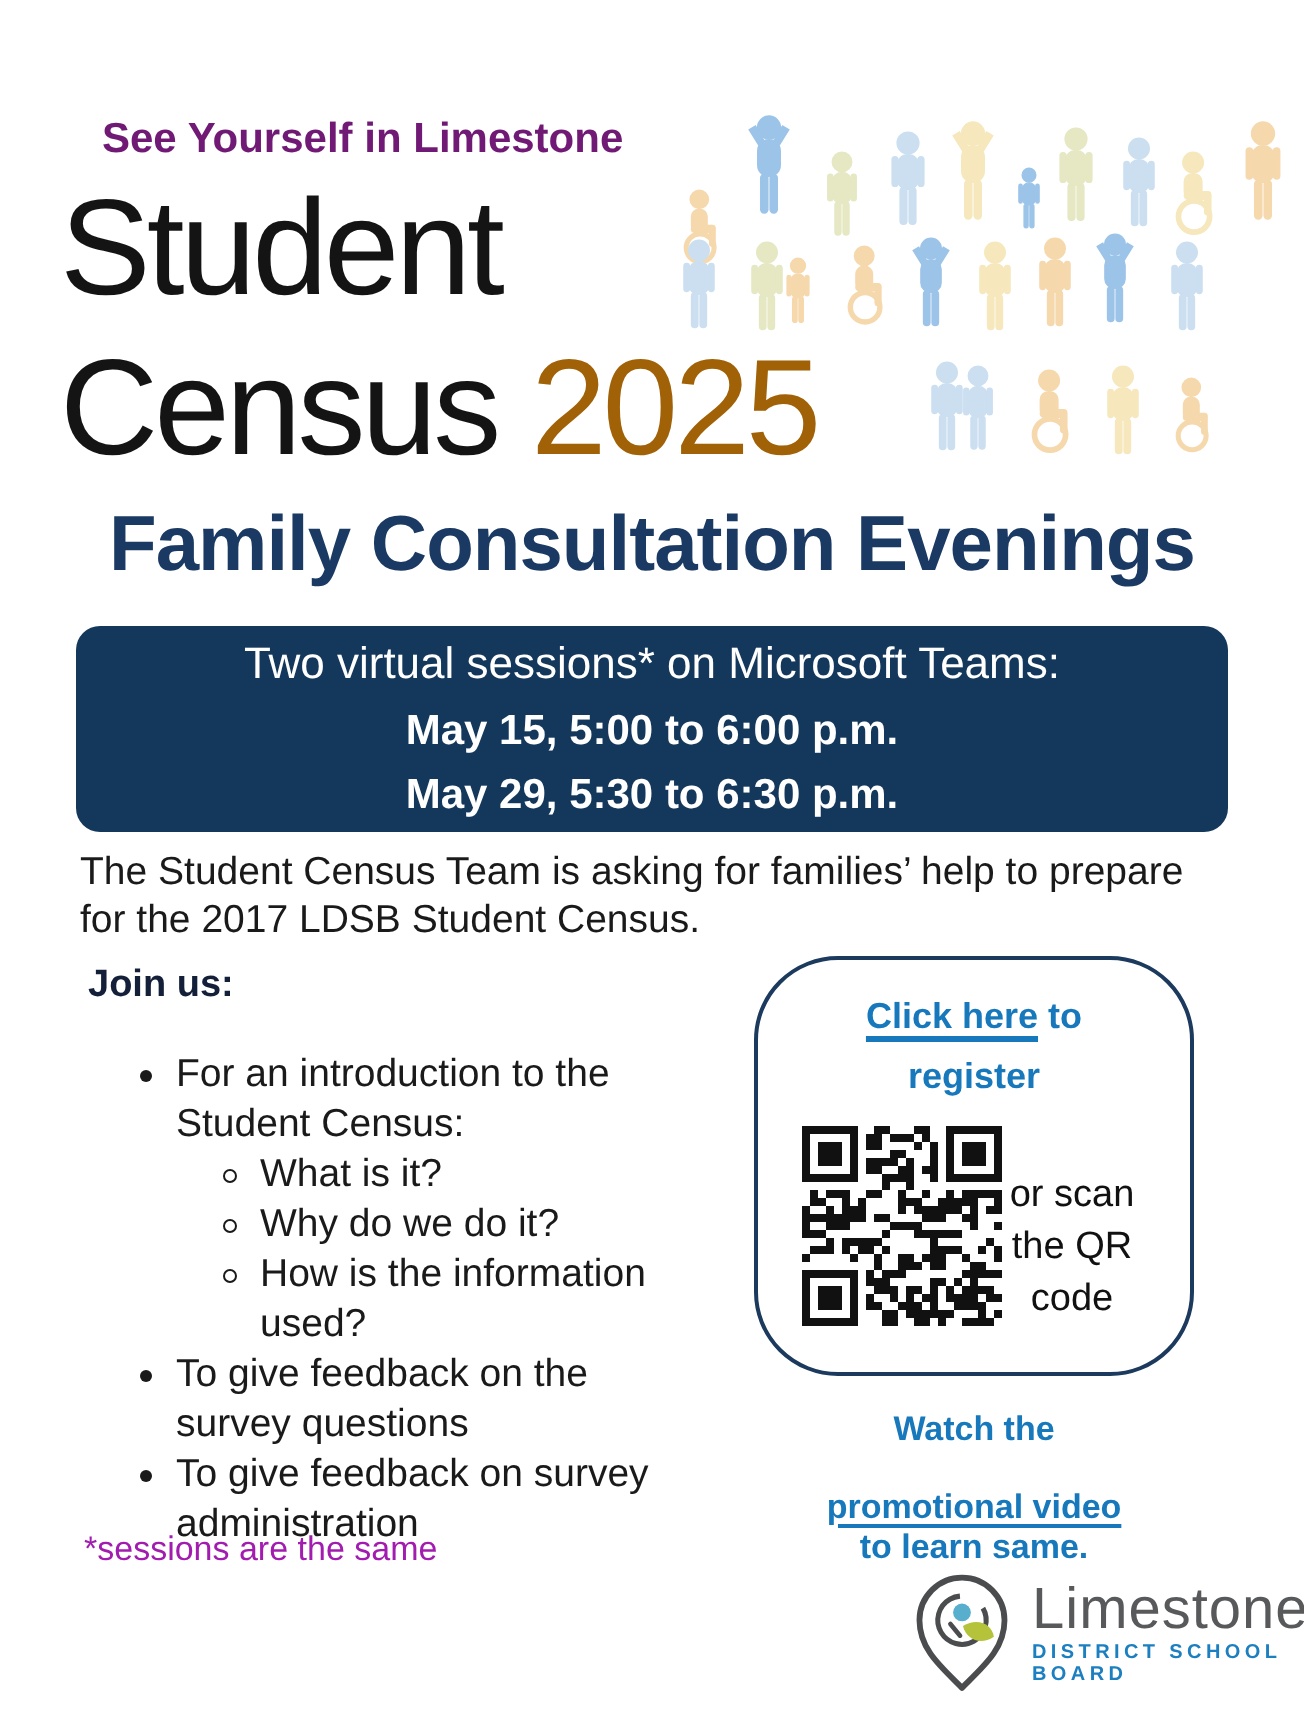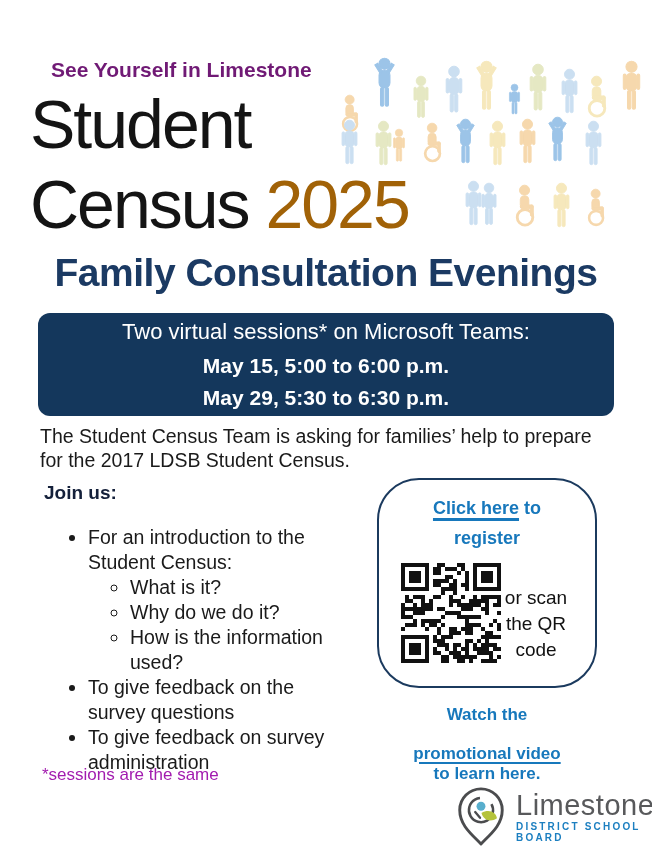--- a/index.html
+++ b/index.html
@@ -436,21 +436,21 @@
           </svg>
       </div>
       <div class="qr-caption">or scan the QR code</div>
     </div>
   </div>
 
   <div class="watch">
     <span>Watch the</span><br>
     <br>
     <a>promotional video</a><br>
-    <span>to learn here.</span>
+    <span>to learn same.</span>
   </div>
 
   <div class="footnote">*sessions are the same</div>
 
   <div class="logo">
     <div class="logo-pin">
       <svg viewBox="0 0 60 66" aria-hidden="true">
         <path d="M30 62 C19 51 8 42 8 27 A22 22 0 1 1 52 27 C52 42 41 51 30 62 Z" fill="none" stroke="#4b4c4e" stroke-width="3" stroke-linejoin="round"></path>
         <circle cx="30" cy="27" r="12.5" fill="none" stroke="#4b4c4e" stroke-width="2.6" stroke-dasharray="64 16" transform="rotate(-30 30 27)"></circle>
         <circle cx="30" cy="23" r="4.6" fill="#58aecd"></circle>

